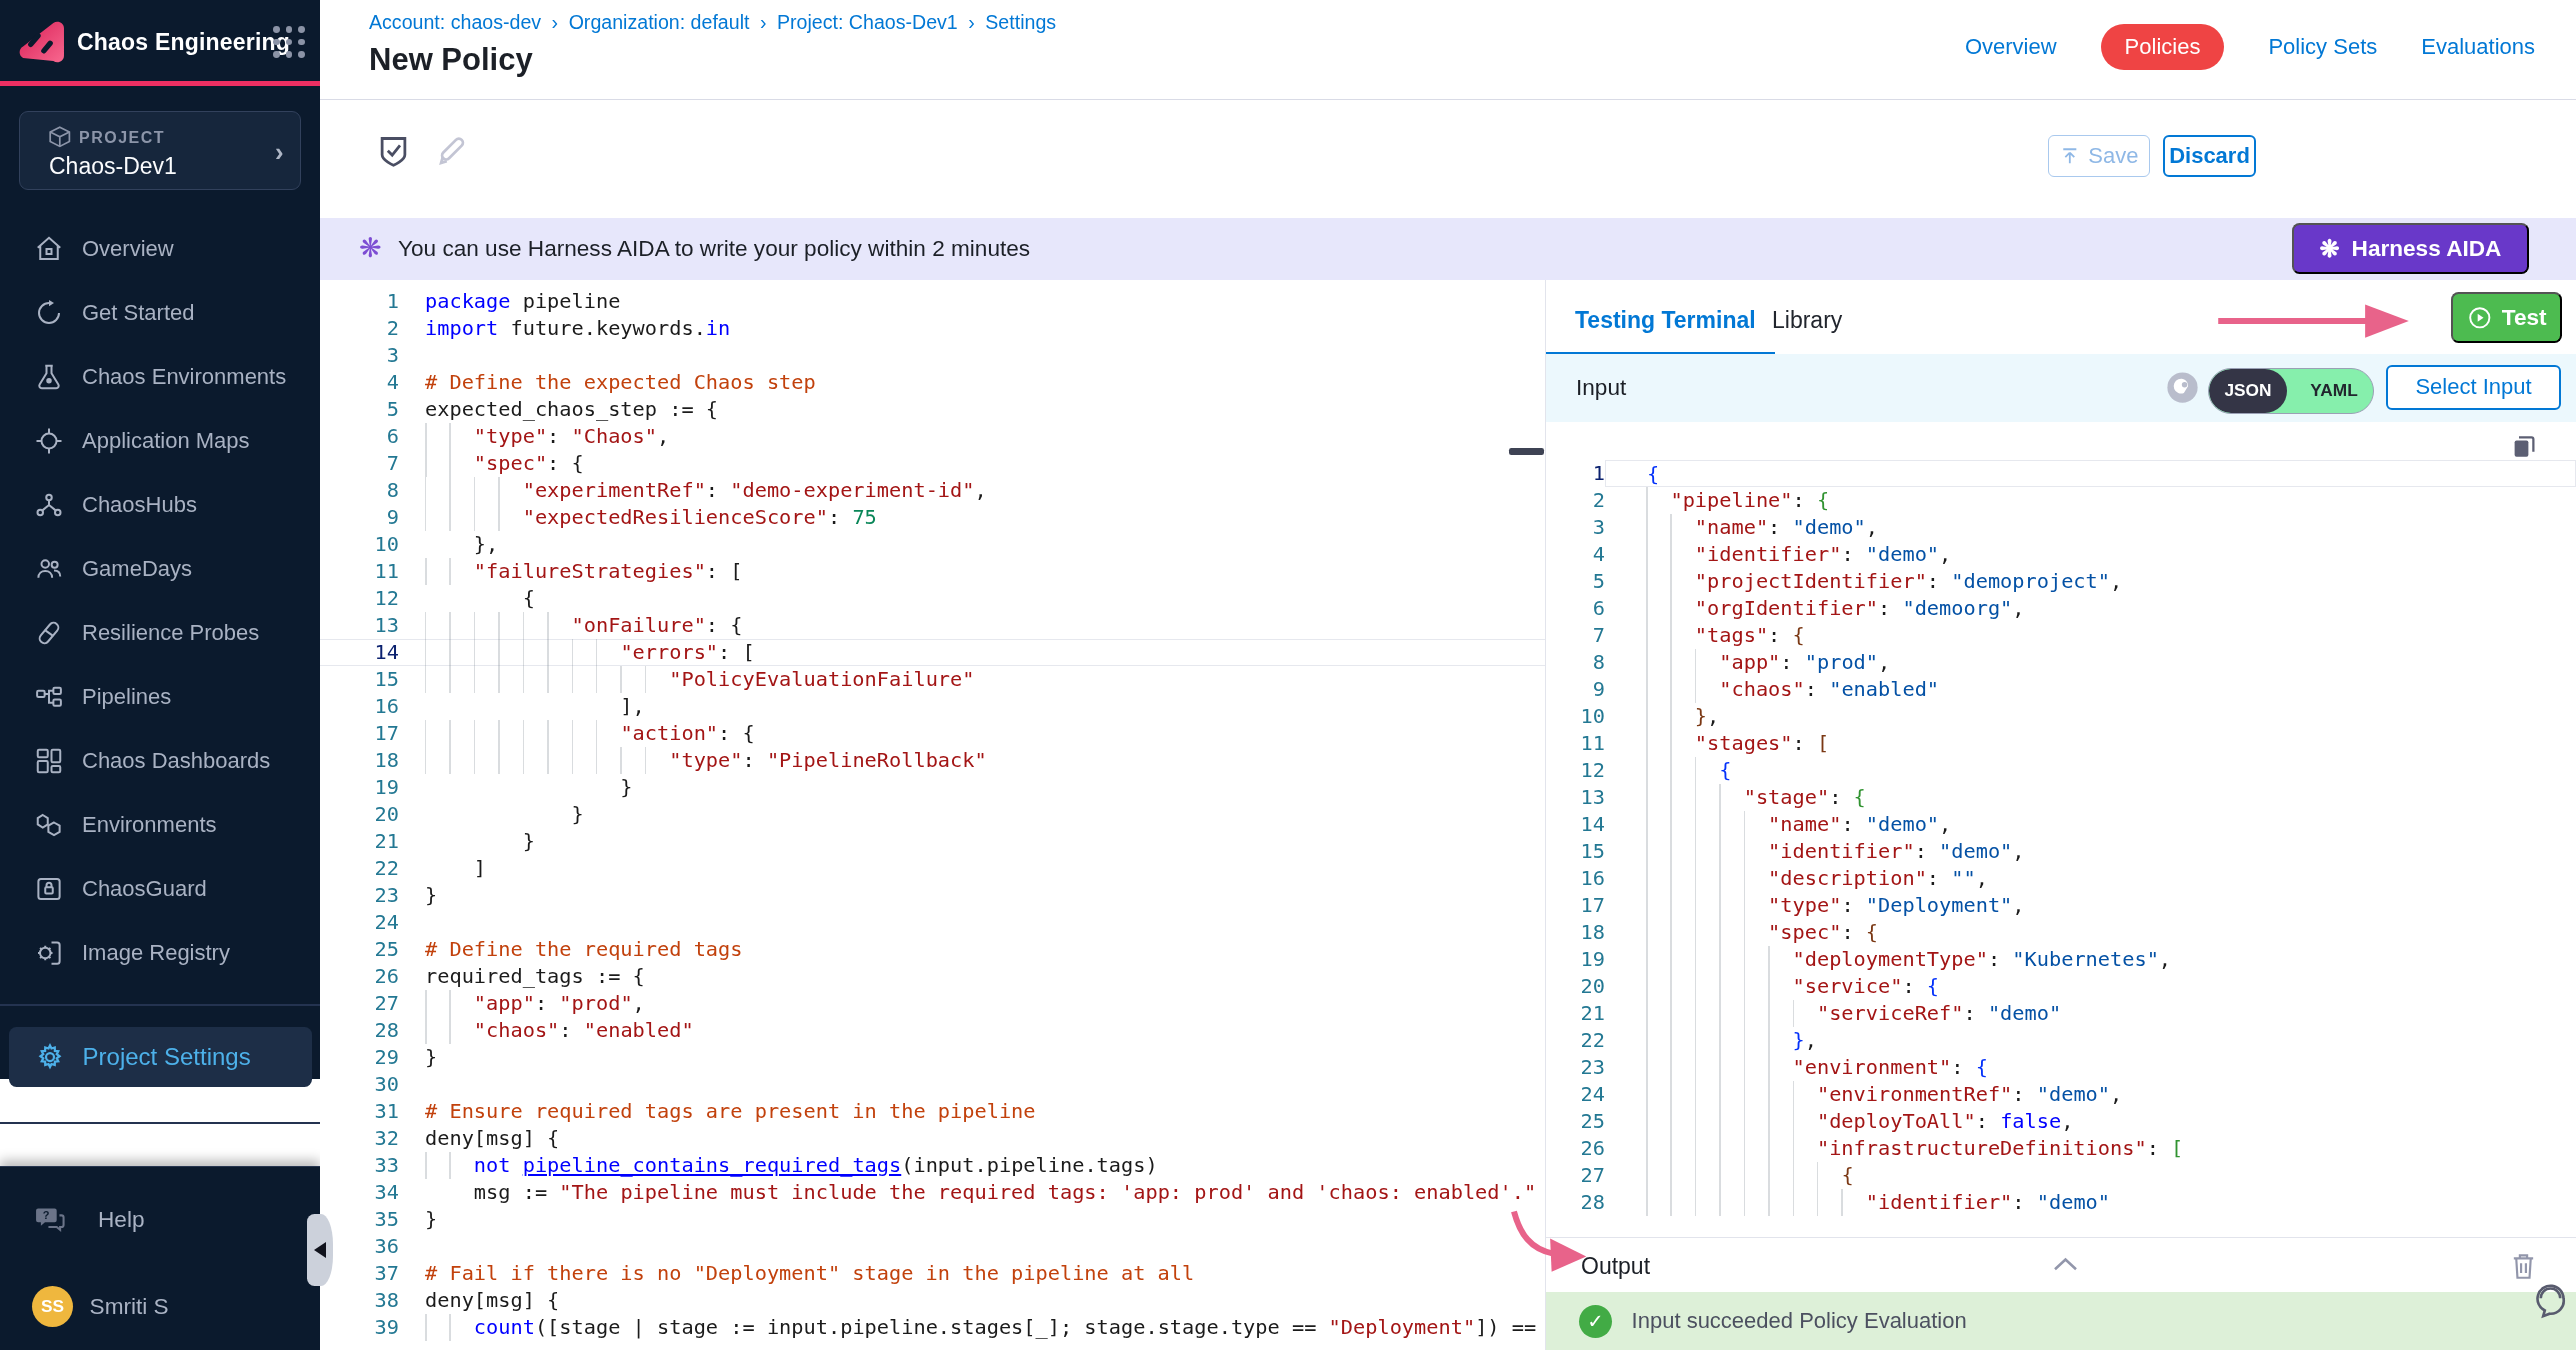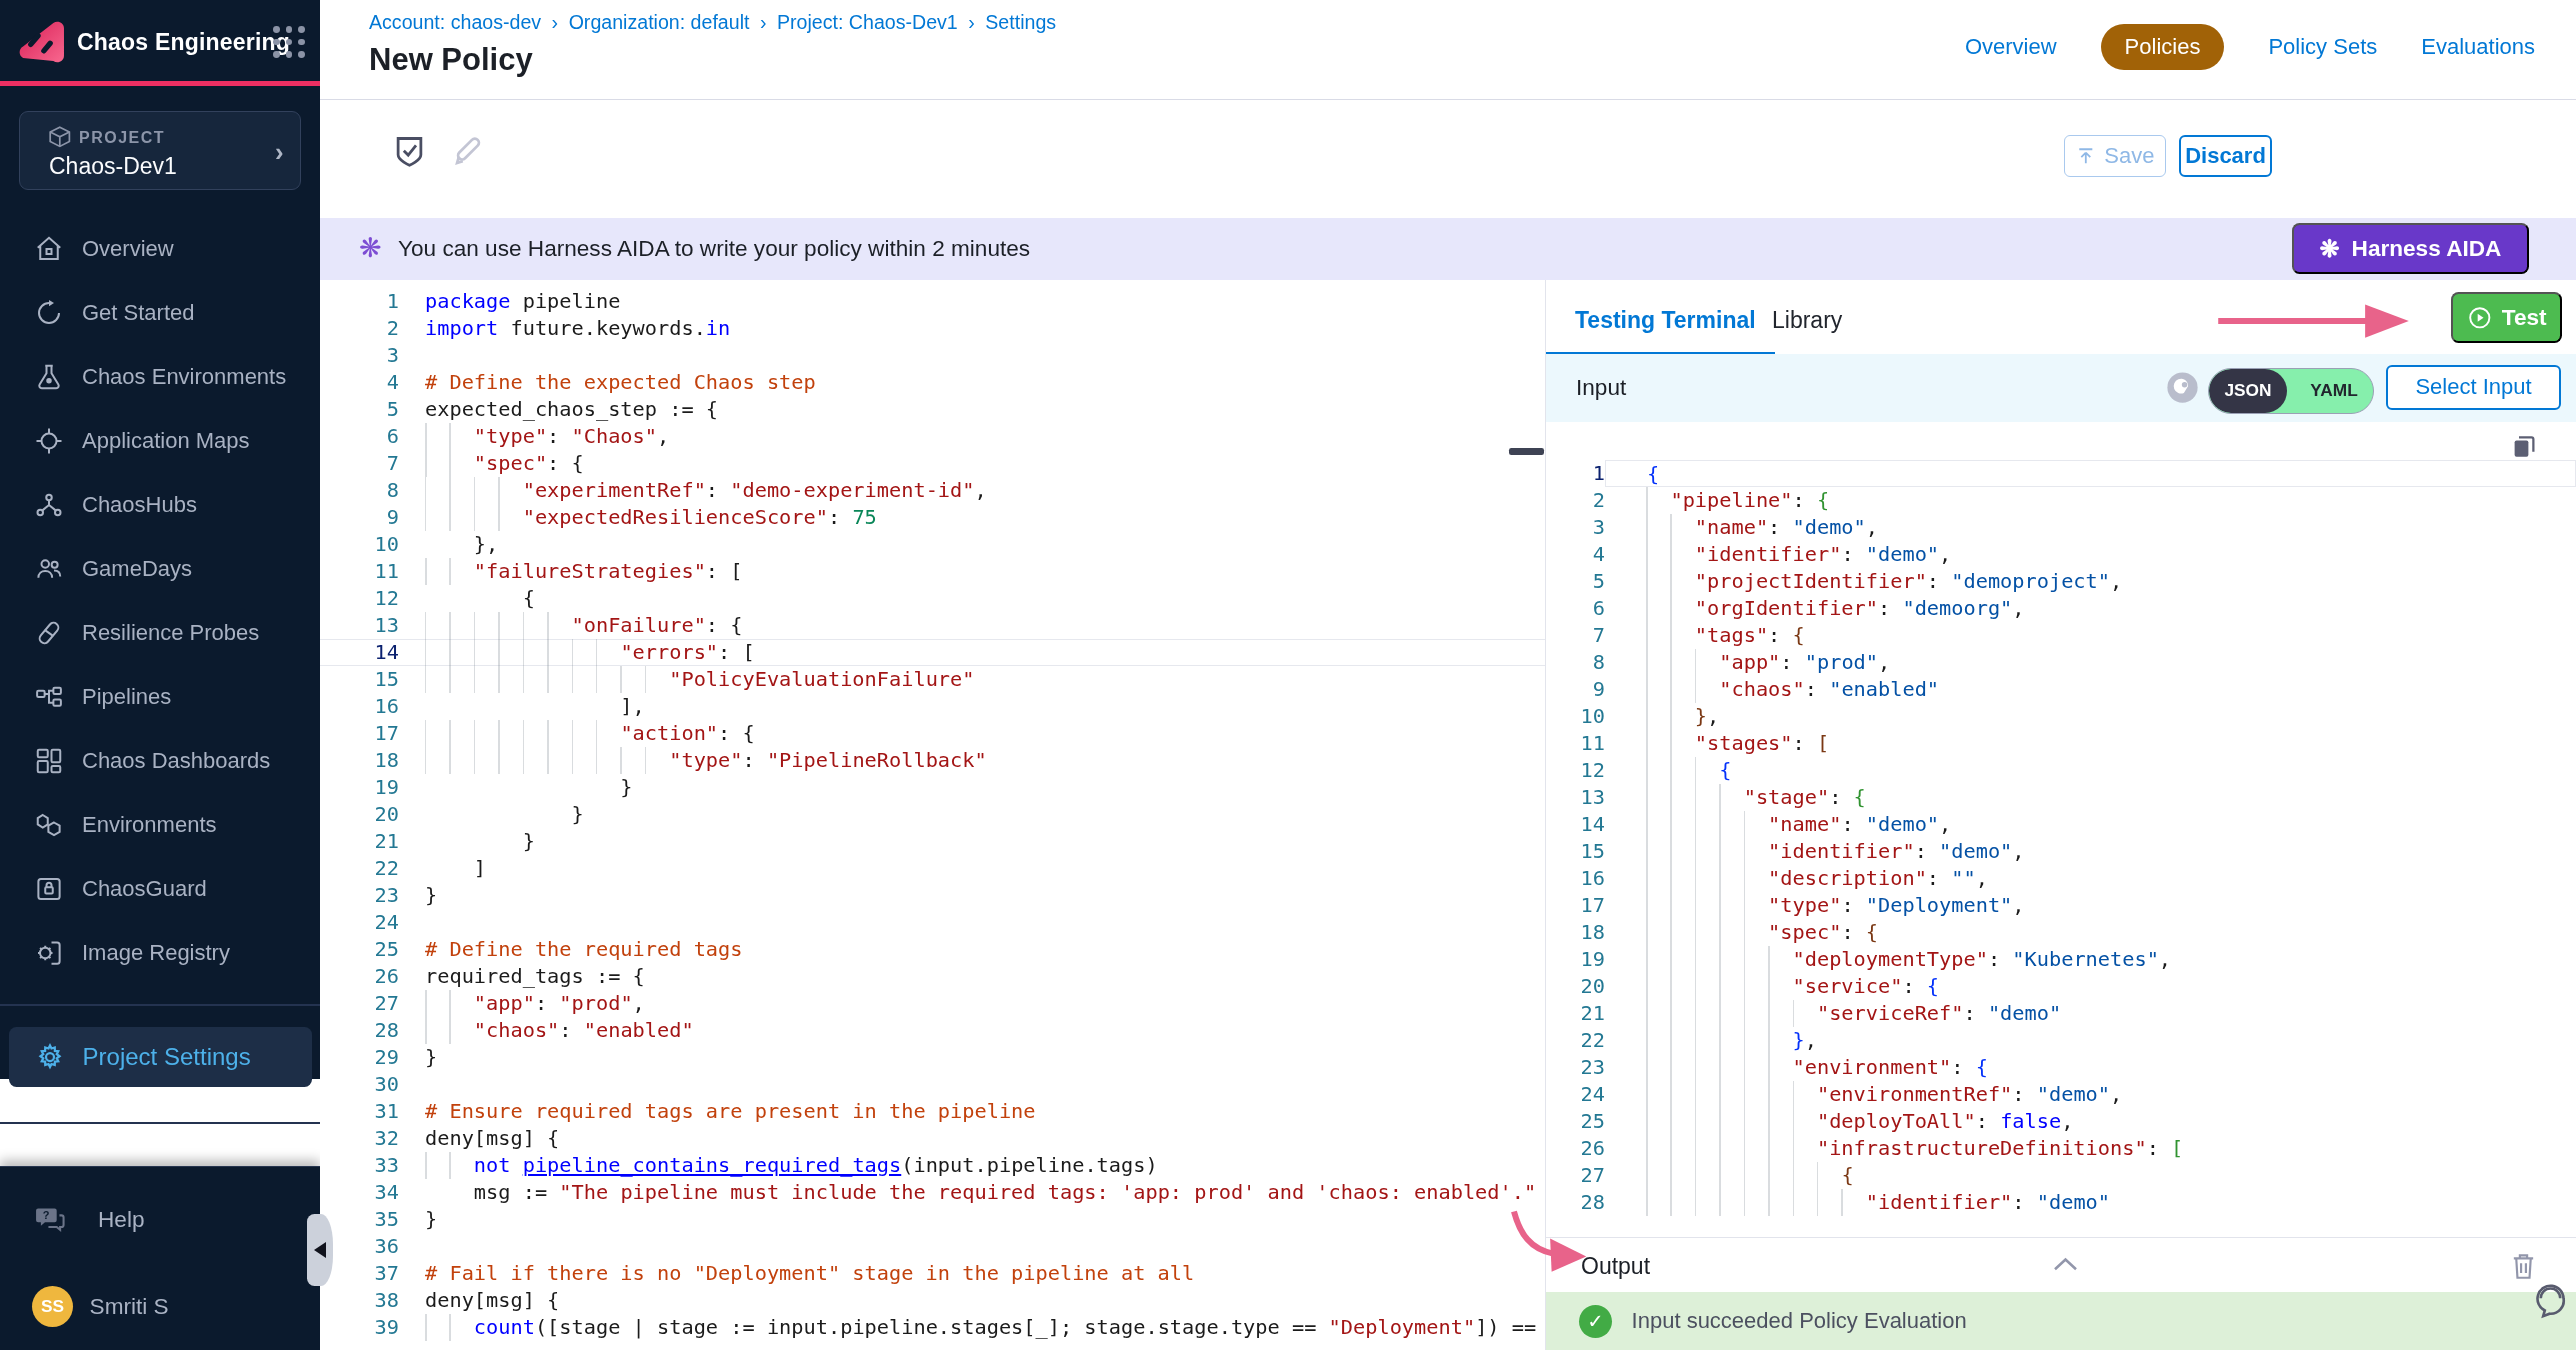--- a/index.html
+++ b/index.html
@@ -39,23 +39,23 @@
 
   
   .main { position:absolute; left:320px; top:0; width:2256px; height:1351px; background:#ffffff; }
   .pg-header { position:absolute; left:0; top:0; width:2256px; height:100px; border-bottom:1.5px solid #d9dbe6; background:#ffffff; }
   .breadcrumb { position:absolute; left:49px; top:10.5px; font-size:19.6px; color:#0278d5; }
   .breadcrumb .sep { margin:0 10.5px; }
   .breadcrumb a { color:#0278d5; text-decoration:none; }
   .page-title { position:absolute; left:49px; top:42px; font-size:31px; font-weight:bold; color:#1c2027; }
   .top-tabs { position:absolute; right:41px; top:24px; display:flex; align-items:center; gap:44px; }
   .top-tab { font-size:22px; color:#0278d5; cursor:pointer; }
-  .top-tab.active { background:#a16207; color:#ffffff; border-radius:752px; padding:9.8px 24px; }
-
-  .toolbar { position:absolute; left:16px; top:100px; width:2124px; height:118px; background:#ffffff; }
+  .top-tab.active { background:#ef4444; color:#ffffff; border-radius:752px; padding:9.8px 24px; }
+
+  .toolbar { position:absolute; left:0; top:100px; width:2124px; height:118px; background:#ffffff; }
   .tb-icon { position:absolute; top:32px; width:39px; height:39px; }
   .btn { display:inline-flex; align-items:center; justify-content:center; border-radius:6px; font-size:22px; cursor:pointer; background:#ffffff; }
   .save-btn { position:absolute; right:294px; top:35px; width:102px; height:42px; border:1.5px solid #a9c9ee; color:#8fb8e6; gap:9px; }
   .discard-btn { position:absolute; right:188px; top:35px; width:93px; height:42px; border:2.3px solid #0278d5; color:#0278d5; font-weight:bold; }
 
   .aida-banner { position:absolute; left:0; top:218px; width:2256px; height:62px; background:#e7e7fb; }
   .aida-spark { position:absolute; left:39px; top:13.6px; font-size:27px; color:#7d4dd3; }
   .aida-text { position:absolute; left:78px; top:18px; font-size:22.6px; color:#1c2027; }
   .aida-btn { position:absolute; right:47px; top:5.3px; height:51px; padding:0 25.6px; background:#6938c9; border-radius:7.5px; color:#ffffff; font-size:22.6px; font-weight:bold; display:flex; align-items:center; gap:12px; cursor:pointer; }
 

